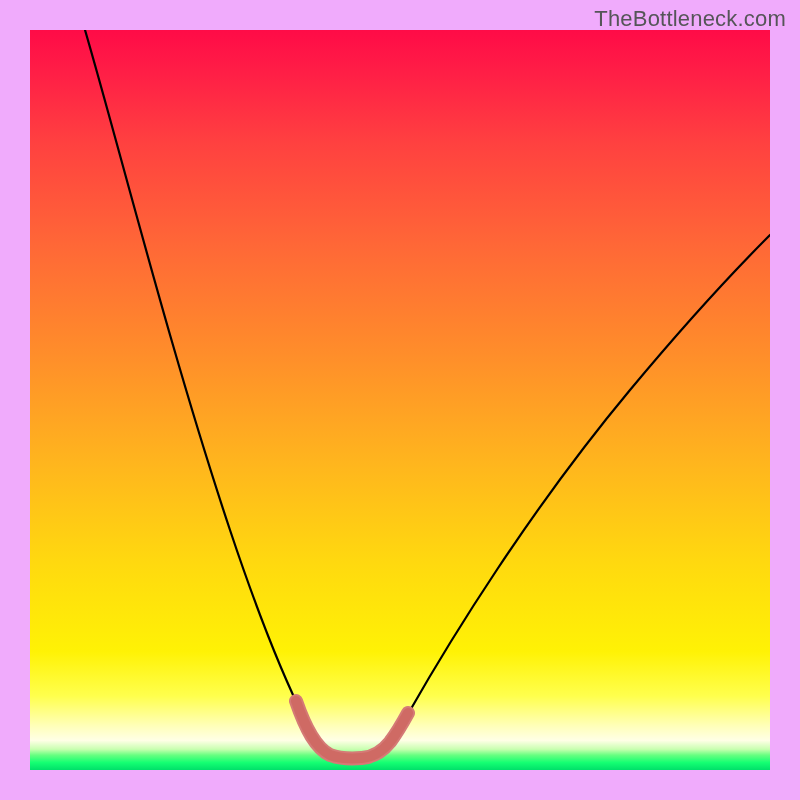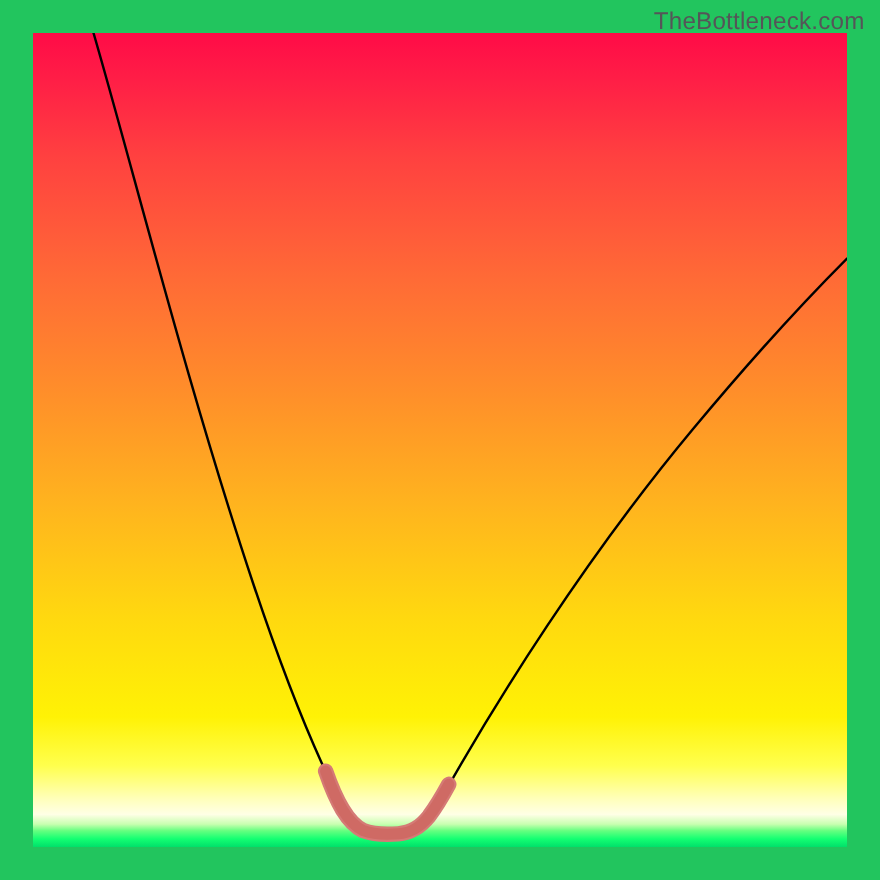--- a/index.html
+++ b/index.html
@@ -8,21 +8,21 @@
     width: 800px;
     height: 800px;
     background: #000;
     overflow: hidden;
     font-family: Arial, Helvetica, sans-serif;
   }
   .stage {
     position: relative;
     width: 800px;
     height: 800px;
-    background: #22c55e;
+    background: #f0abfc;
   }
   .watermark {
     position: absolute;
     top: 6px;
     right: 14px;
     color: #555558;
     font-size: 22px;
     font-weight: 400;
     letter-spacing: 0.2px;
     z-index: 10;

